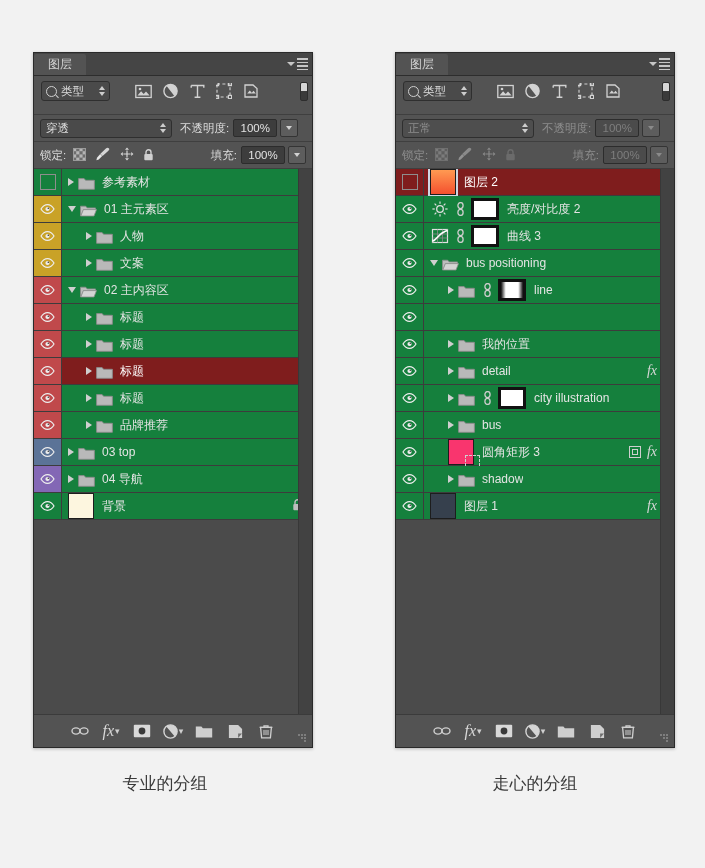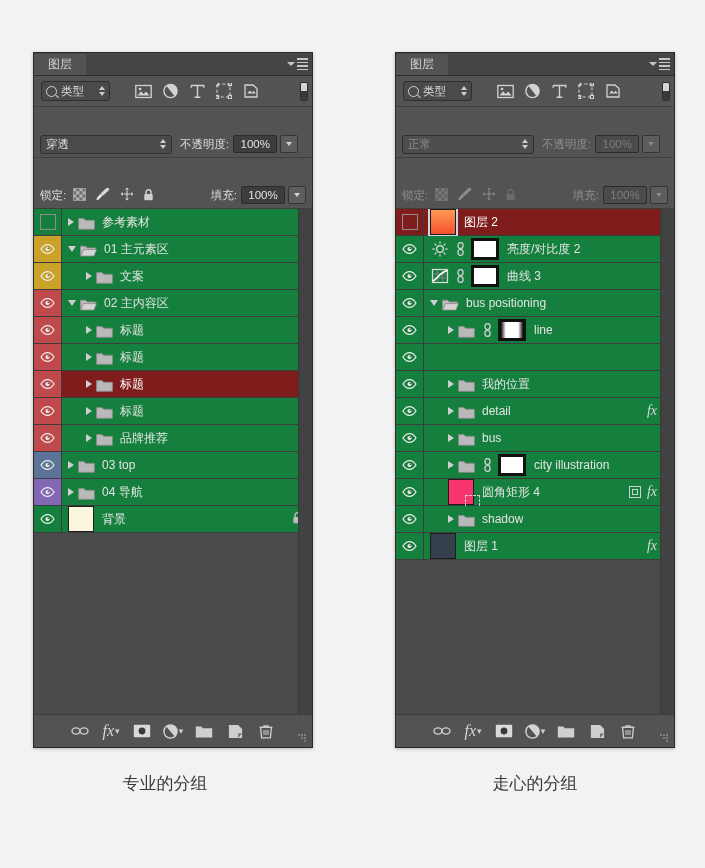--- a/index.html
+++ b/index.html
@@ -63,21 +63,21 @@
   }
   .pm-lines{display:flex;flex-direction:column;gap:2px;}
   .pm-lines i{display:block;width:11px;height:1.5px;background:#c6c6c6;}
 
   
   .filterrow{
     height:30px;
     background:#535353;
     display:flex;
     align-items:center;
-    padding:0 4px 0 7px;
+    padding:0 4px 8px 7px;
     gap:16px;
     border-bottom:1px solid #3f3f3f;
     flex:none;
   }
   .filter-select{
     width:96px;height:20px;
     background:#4a4a4a;
     border:1px solid #2f2f2f;
     border-radius:3px;
     display:flex;align-items:center;
@@ -105,21 +105,21 @@
   .toggle-pill{
     width:11px;height:19px;border-radius:2px;margin-left:3px;
     background:linear-gradient(to bottom,#d6d6d6 0%,#d6d6d6 48%,#3a3a3a 48%,#3a3a3a 100%);
     border:1px solid #2d2d2d;box-sizing:border-box;
   }
   .dim{opacity:.42;}
 
   
   .bandrow{
     height:26px;background:#535353;display:flex;align-items:center;
-    padding:0 6px;border-bottom:1px solid #3f3f3f;flex:none;font-size:11.5px;color:#dcdcdc;margin-top:24px;
+    padding:0 6px;border-bottom:1px solid #3f3f3f;flex:none;font-size:11.5px;color:#dcdcdc;
   }
   .blend-select{
     width:132px;height:19px;background:#4a4a4a;border:1px solid #2f2f2f;border-radius:3px;
     display:flex;align-items:center;padding:0 5px;box-sizing:border-box;color:#dcdcdc;font-size:11.5px;
   }
   .blend-select.off{color:#8d8d8d;background:#4e4e4e;}
   .blend-select .lbl{flex:1;}
   .caps{margin-left:8px;white-space:nowrap;}
   .numbox{
     width:44px;height:18px;background:#3d3d3d;border:1px solid #2c2c2c;border-radius:2px;
@@ -367,20 +367,40 @@
               <circle cx="8.3" cy="4.2" r="0.8" fill="#3a3a3a"></circle>
             </svg>
           </span>
         </div>
         <div class="content">
           <span class="indent"></span>
           <span class="tri"></span>
           <span class="folder"><svg width="17" height="13" viewBox="0 0 17 13">
               <path d="M0.6 12.3V1.6h5.5l1.5 1.7h8.8v9z" fill="#b9b9b9" stroke="#8a8a8a" stroke-width="0.9"></path>
             </svg></span>
+          <span class="name">人物</span>
+          <span class="right-badges"></span>
+        </div>
+      </div>
+      <div class="row">
+        <div class="eyecell" style="background:#c9a227">
+          <span class="eye">
+            <svg width="15" height="10" viewBox="0 0 15 10">
+              <path d="M7.5 0.6C3.6 0.6 1 5 1 5s2.6 4.4 6.5 4.4S14 5 14 5 11.4 0.6 7.5 0.6z" fill="none" stroke="#ededed" stroke-width="1.2"></path>
+              <circle cx="7.5" cy="5" r="2.1" fill="#ededed"></circle>
+              <circle cx="8.3" cy="4.2" r="0.8" fill="#3a3a3a"></circle>
+            </svg>
+          </span>
+        </div>
+        <div class="content">
+          <span class="indent"></span>
+          <span class="tri"></span>
+          <span class="folder"><svg width="17" height="13" viewBox="0 0 17 13">
+              <path d="M0.6 12.3V1.6h5.5l1.5 1.7h8.8v9z" fill="#b9b9b9" stroke="#8a8a8a" stroke-width="0.9"></path>
+            </svg></span>
           <span class="name">文案</span>
           <span class="right-badges"></span>
         </div>
       </div>
       <div class="row">
         <div class="eyecell" style="background:#c0494b">
           <span class="eye">
             <svg width="15" height="10" viewBox="0 0 15 10">
               <path d="M7.5 0.6C3.6 0.6 1 5 1 5s2.6 4.4 6.5 4.4S14 5 14 5 11.4 0.6 7.5 0.6z" fill="none" stroke="#ededed" stroke-width="1.2"></path>
               <circle cx="7.5" cy="5" r="2.1" fill="#ededed"></circle>
@@ -910,40 +930,20 @@
               <circle cx="8.3" cy="4.2" r="0.8" fill="#3a3a3a"></circle>
             </svg>
           </span>
         </div>
         <div class="content">
           <span class="indent"></span>
           <span class="tri"></span>
           <span class="folder"><svg width="17" height="13" viewBox="0 0 17 13">
               <path d="M0.6 12.3V1.6h5.5l1.5 1.7h8.8v9z" fill="#b9b9b9" stroke="#8a8a8a" stroke-width="0.9"></path>
             </svg></span>
-          <span class="name">bus</span>
-          <span class="right-badges"></span>
-        </div>
-      </div>
-      <div class="row">
-        <div class="eyecell">
-          <span class="eye">
-            <svg width="15" height="10" viewBox="0 0 15 10">
-              <path d="M7.5 0.6C3.6 0.6 1 5 1 5s2.6 4.4 6.5 4.4S14 5 14 5 11.4 0.6 7.5 0.6z" fill="none" stroke="#ededed" stroke-width="1.2"></path>
-              <circle cx="7.5" cy="5" r="2.1" fill="#ededed"></circle>
-              <circle cx="8.3" cy="4.2" r="0.8" fill="#3a3a3a"></circle>
-            </svg>
-          </span>
-        </div>
-        <div class="content">
-          <span class="indent"></span>
-          <span class="tri"></span>
-          <span class="folder"><svg width="17" height="13" viewBox="0 0 17 13">
-              <path d="M0.6 12.3V1.6h5.5l1.5 1.7h8.8v9z" fill="#b9b9b9" stroke="#8a8a8a" stroke-width="0.9"></path>
-            </svg></span>
           <span class="link2"><svg width="11" height="14" viewBox="0 0 11 14">
               <path d="M5.5 3.3a2.1 2.1 0 1 1 0 0.01M5.5 10.7a2.1 2.1 0 1 1 0 0.01" fill="none"></path>
               <ellipse cx="5.5" cy="3.6" rx="2.6" ry="3" fill="none" stroke="#cdcdcd" stroke-width="1.3"></ellipse>
               <ellipse cx="5.5" cy="10.4" rx="2.6" ry="3" fill="none" stroke="#cdcdcd" stroke-width="1.3"></ellipse>
             </svg></span>
           <span class="maskthumb"></span>
           <span class="name">city illustration</span>
           <span class="right-badges"></span>
         </div>
       </div>
@@ -952,24 +952,44 @@
           <span class="eye">
             <svg width="15" height="10" viewBox="0 0 15 10">
               <path d="M7.5 0.6C3.6 0.6 1 5 1 5s2.6 4.4 6.5 4.4S14 5 14 5 11.4 0.6 7.5 0.6z" fill="none" stroke="#ededed" stroke-width="1.2"></path>
               <circle cx="7.5" cy="5" r="2.1" fill="#ededed"></circle>
               <circle cx="8.3" cy="4.2" r="0.8" fill="#3a3a3a"></circle>
             </svg>
           </span>
         </div>
         <div class="content">
           <span class="indent"></span>
+          <span class="tri"></span>
+          <span class="folder"><svg width="17" height="13" viewBox="0 0 17 13">
+              <path d="M0.6 12.3V1.6h5.5l1.5 1.7h8.8v9z" fill="#b9b9b9" stroke="#8a8a8a" stroke-width="0.9"></path>
+            </svg></span>
+          <span class="name">bus</span>
+          <span class="right-badges"></span>
+        </div>
+      </div>
+      <div class="row">
+        <div class="eyecell">
+          <span class="eye">
+            <svg width="15" height="10" viewBox="0 0 15 10">
+              <path d="M7.5 0.6C3.6 0.6 1 5 1 5s2.6 4.4 6.5 4.4S14 5 14 5 11.4 0.6 7.5 0.6z" fill="none" stroke="#ededed" stroke-width="1.2"></path>
+              <circle cx="7.5" cy="5" r="2.1" fill="#ededed"></circle>
+              <circle cx="8.3" cy="4.2" r="0.8" fill="#3a3a3a"></circle>
+            </svg>
+          </span>
+        </div>
+        <div class="content">
+          <span class="indent"></span>
           <span class="thumb" style="background:#f9356e;">
             <span style="position:absolute;right:-7px;bottom:-6px;width:13px;height:13px;border:1.2px dashed #cfcfcf;"></span>
           </span>
-          <span class="name">圆角矩形 4</span>
+          <span class="name">圆角矩形 3</span>
           <span class="right-badges">
             <span class="sobadge"></span>
             <span class="fx">fx</span>
           </span>
         </div>
         <span class="expander">
           <i></i>
         </span>
       </div>
       <div class="row">

